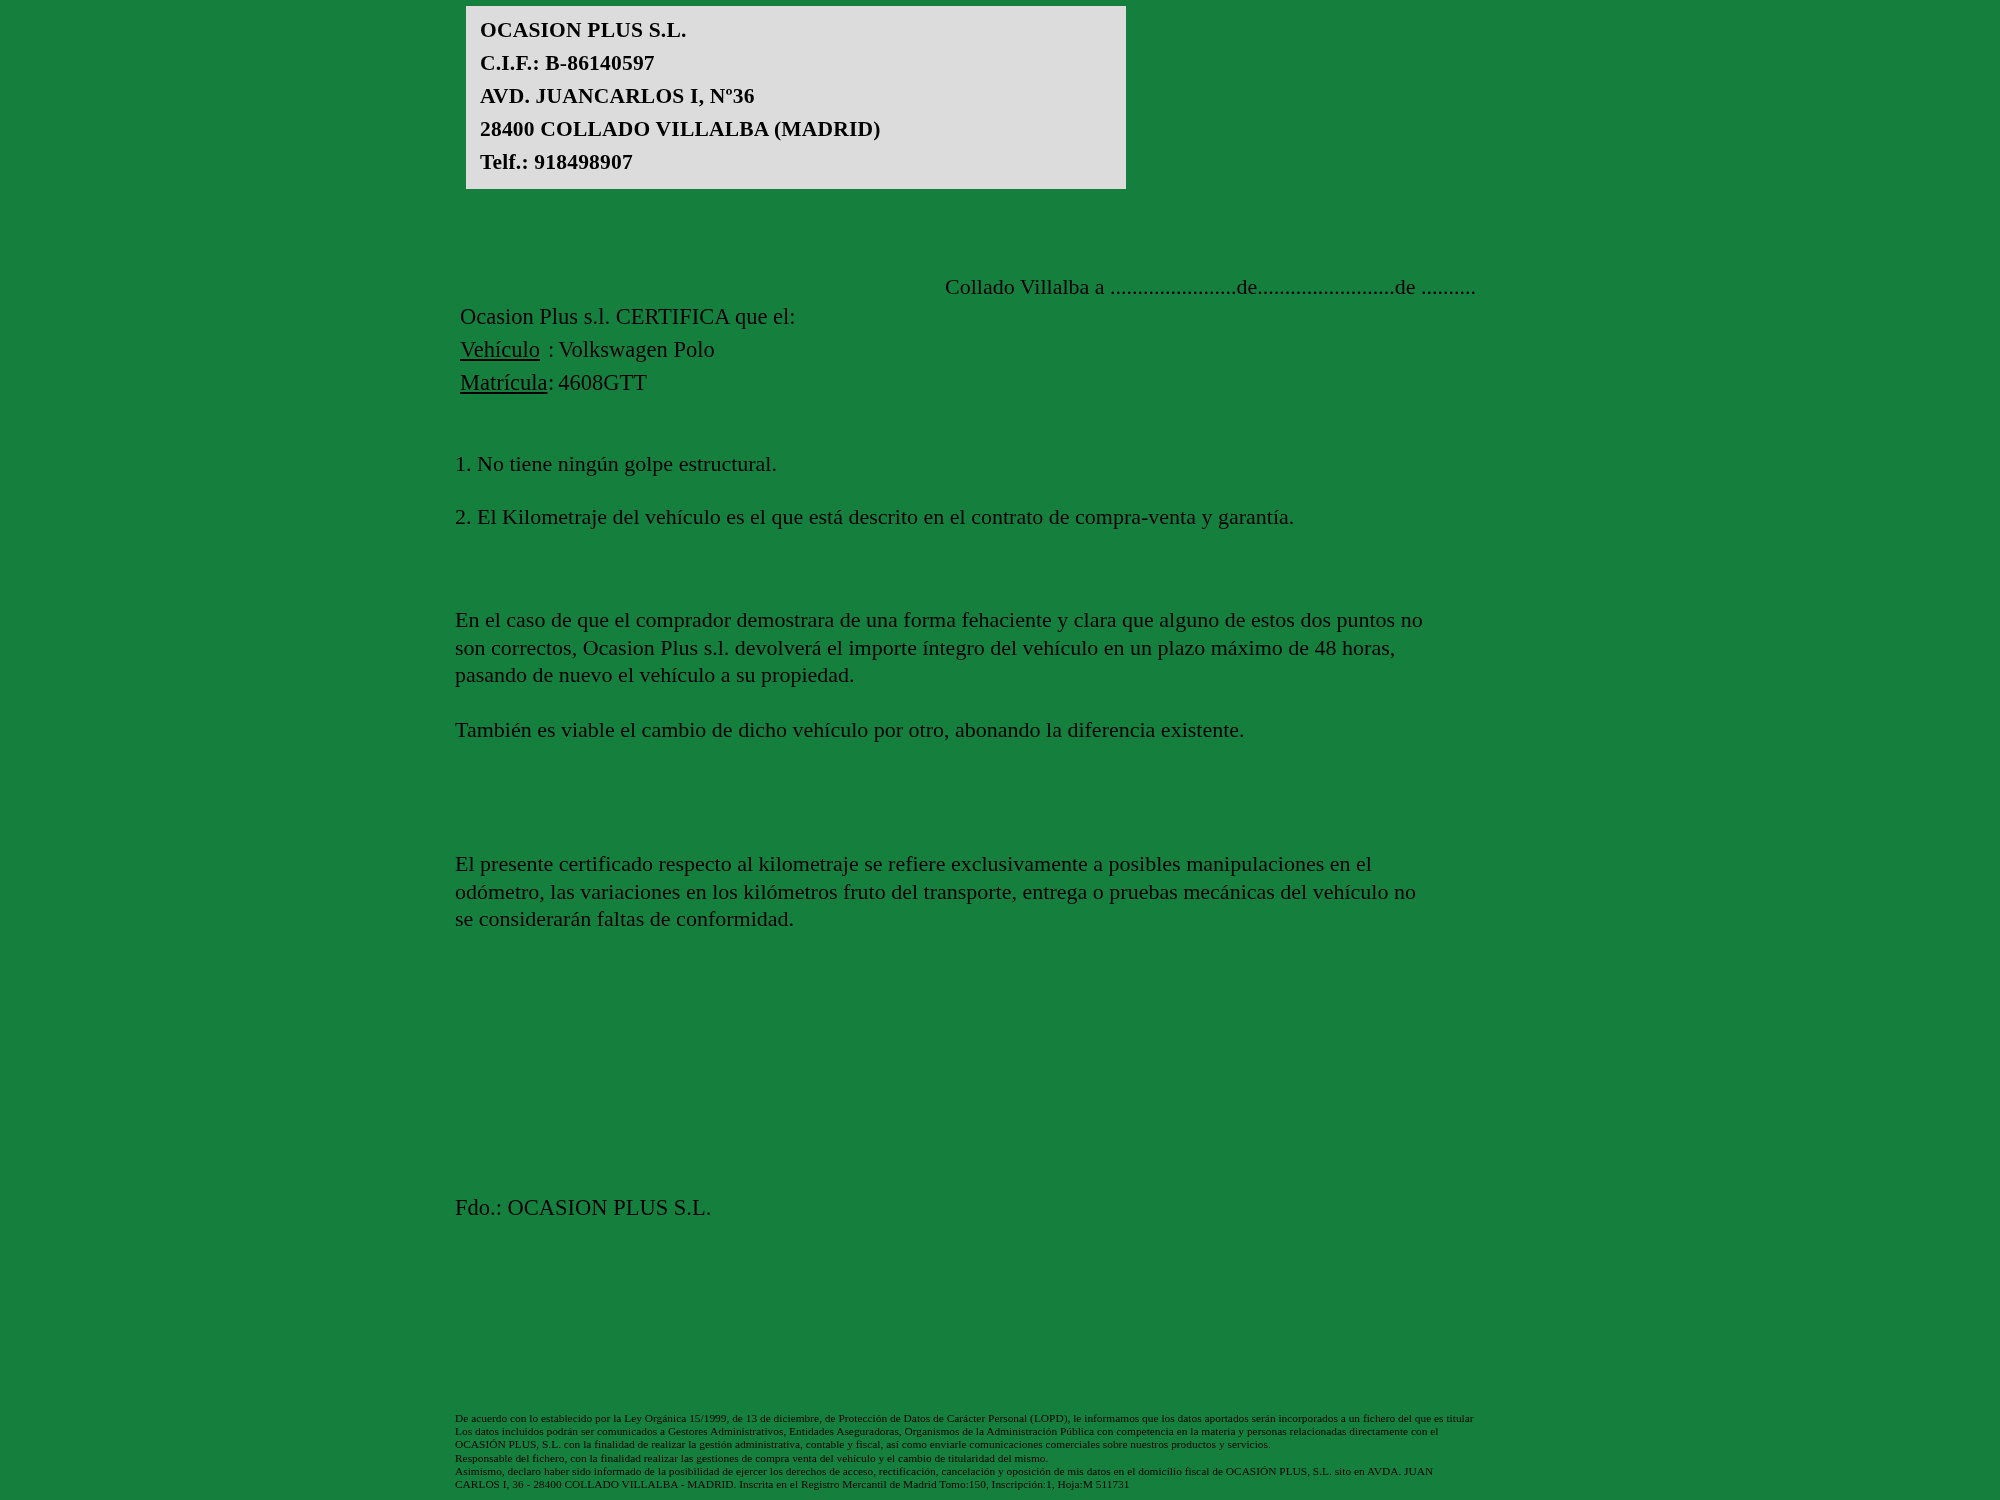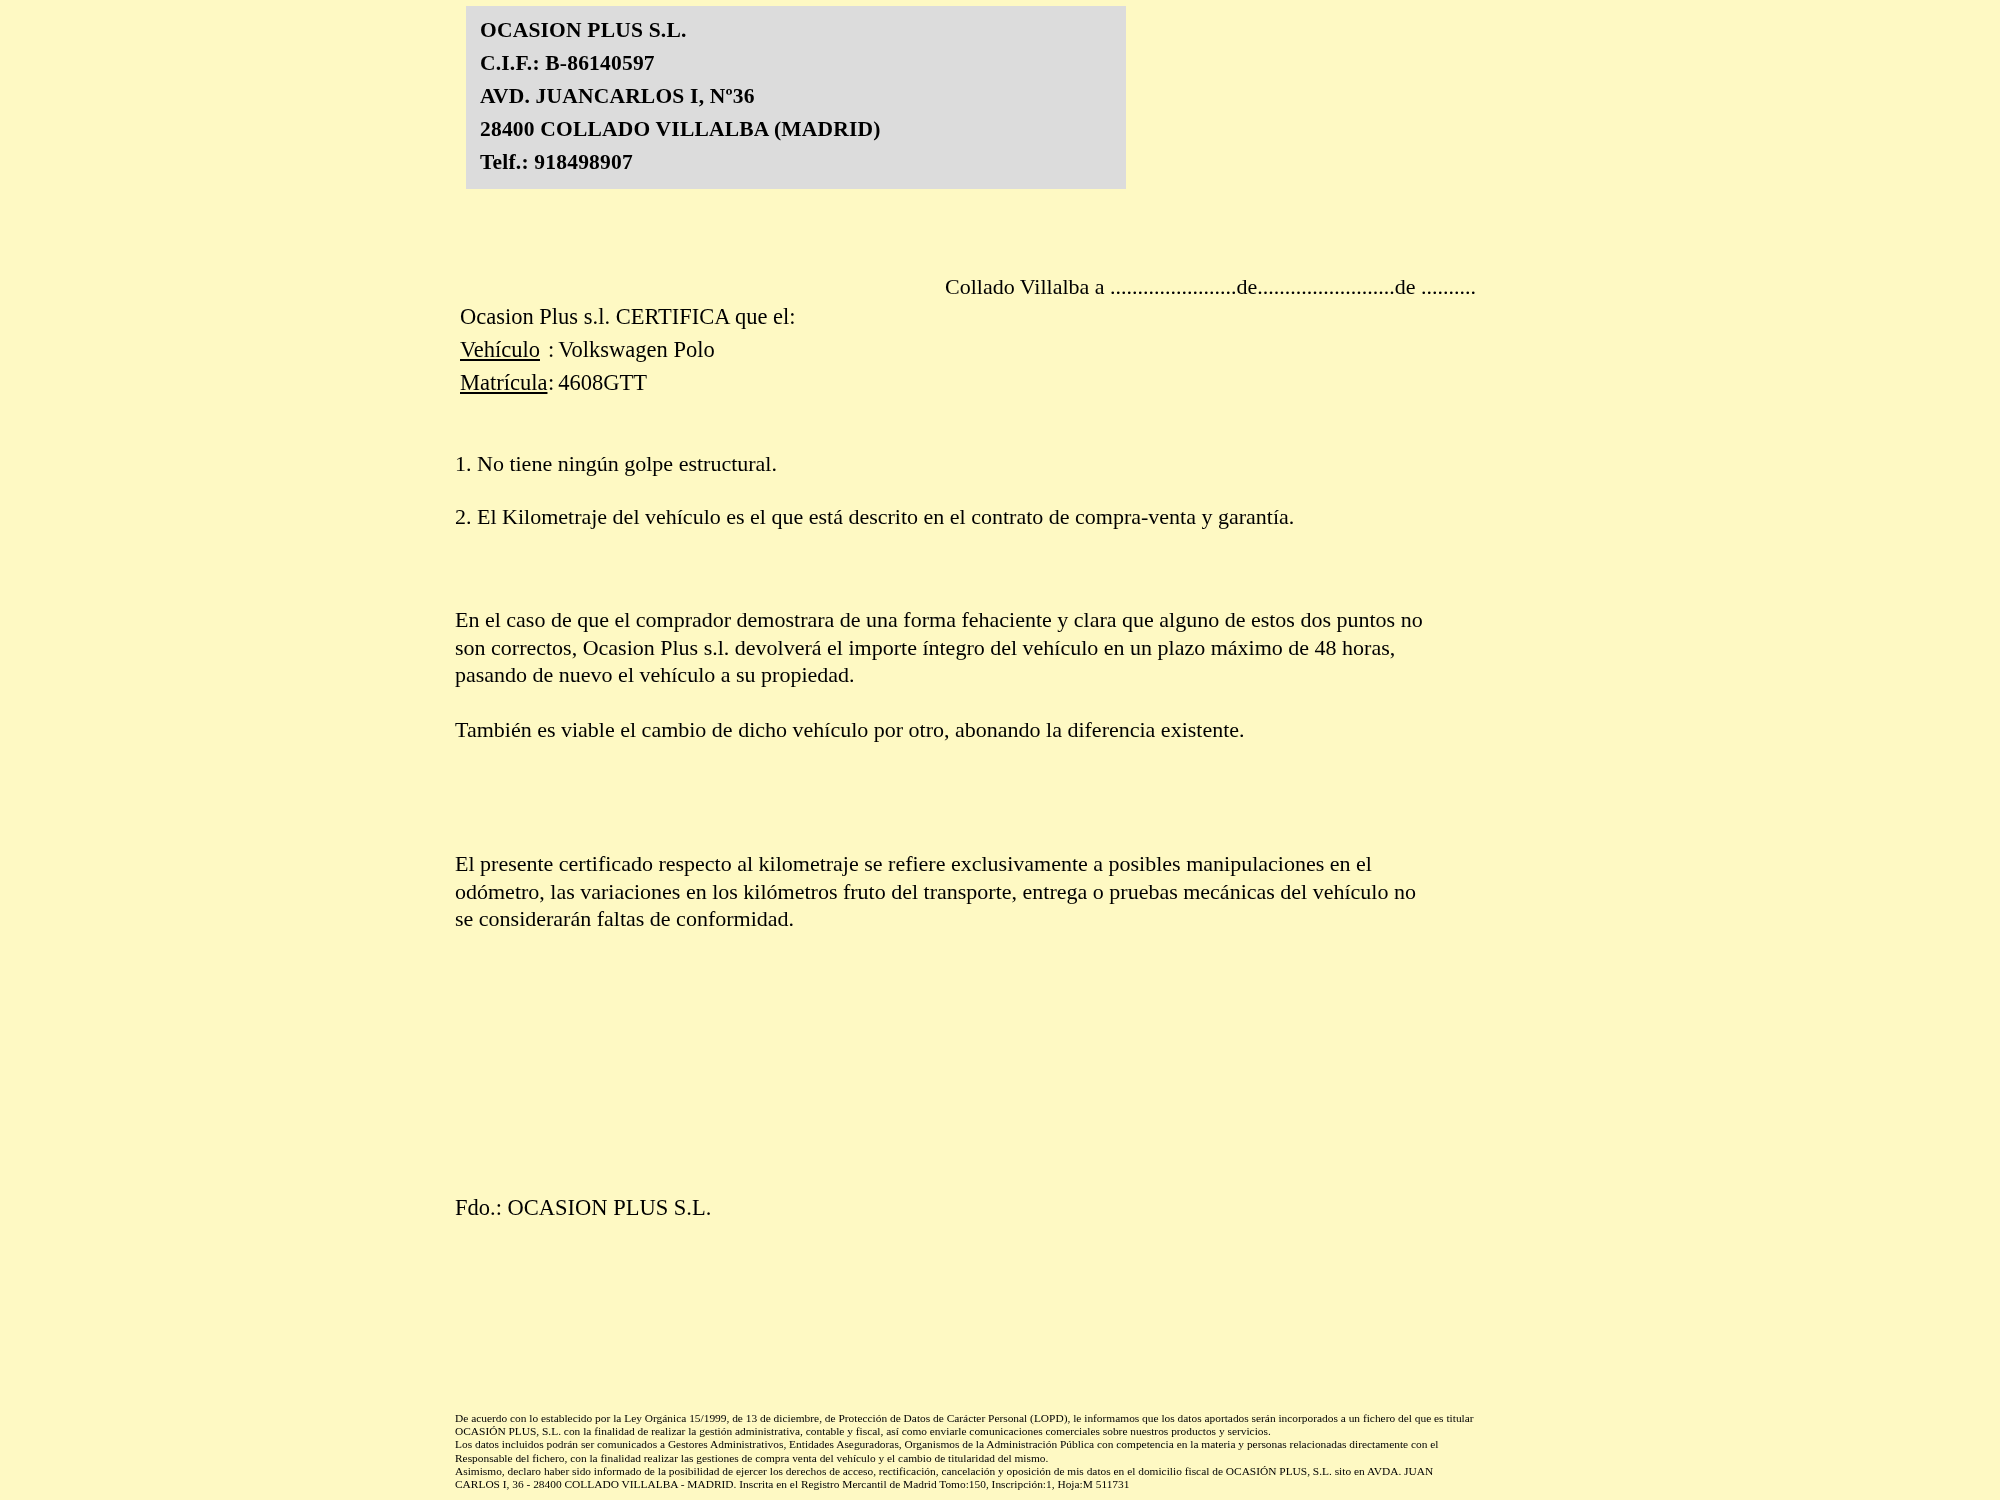--- a/index.html
+++ b/index.html
@@ -1,20 +1,20 @@
 <!DOCTYPE html>
 <html><head>
 <meta charset="utf-8">
 <style>
   html, body { margin: 0; padding: 0; background: #ffffff; }
   .page {
     position: relative;
     width: 2000px;
     height: 1500px;
-    background: #fef9c3;
+    background: #15803d;
     font-family: "Liberation Serif", "DejaVu Serif", serif;
     color: #000000;
     overflow: hidden;
   }
   .header-block {
     position: absolute;
     left: 466px;
     top: 6px;
     width: 660px;
     box-sizing: border-box;
@@ -117,20 +117,20 @@
 pasando de nuevo el vehículo a su propiedad.</div>
   <div class="para p2">También es viable el cambio de dicho vehículo por otro, abonando la diferencia existente.</div>
   <div class="para p4">El presente certificado respecto al kilometraje se refiere exclusivamente a posibles manipulaciones en el
 odómetro, las variaciones en los kilómetros fruto del transporte, entrega o pruebas mecánicas del vehículo no
 se considerarán faltas de conformidad.</div>
 
   <div class="signature">Fdo.: OCASION PLUS S.L.</div>
 
   <div class="legal">
     <div>De acuerdo con lo establecido por la Ley Orgánica 15/1999, de 13 de diciembre, de Protección de Datos de Carácter Personal (LOPD), le informamos que los datos aportados serán incorporados a un fichero del que es titular</div>
+    <div>Los datos incluidos podrán ser comunicados a Gestores Administrativos, Entidades Aseguradoras, Organismos de la Administración Pública con competencia en la materia y personas relacionadas directamente con el</div>
     <div>OCASIÓN PLUS, S.L. con la finalidad de realizar la gestión administrativa, contable y fiscal, así como enviarle comunicaciones comerciales sobre nuestros productos y servicios.</div>
-    <div>Los datos incluidos podrán ser comunicados a Gestores Administrativos, Entidades Aseguradoras, Organismos de la Administración Pública con competencia en la materia y personas relacionadas directamente con el</div>
     <div>Responsable del fichero, con la finalidad realizar las gestiones de compra venta del vehículo y el cambio de titularidad del mismo.</div>
     <div>Asimismo, declaro haber sido informado de la posibilidad de ejercer los derechos de acceso, rectificación, cancelación y oposición de mis datos en el domicilio fiscal de OCASIÓN PLUS, S.L. sito en AVDA. JUAN</div>
     <div>CARLOS I, 36 - 28400 COLLADO VILLALBA - MADRID. Inscrita en el Registro Mercantil de Madrid Tomo:150, Inscripción:1, Hoja:M 511731</div>
   </div>
 
 </div>
 
 </body></html>

